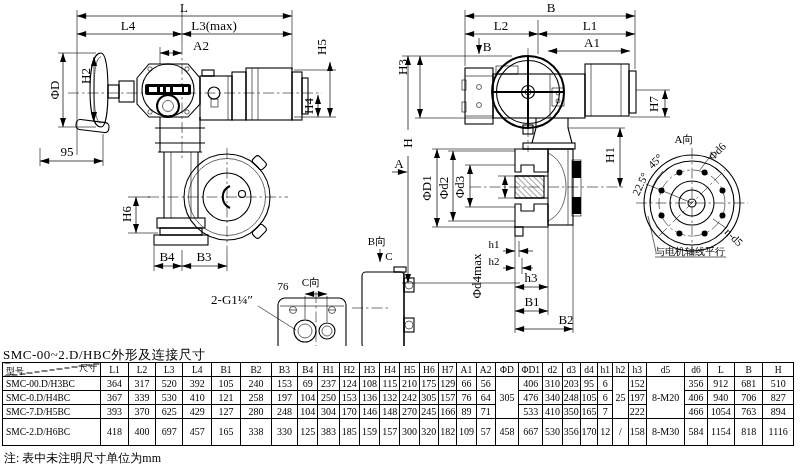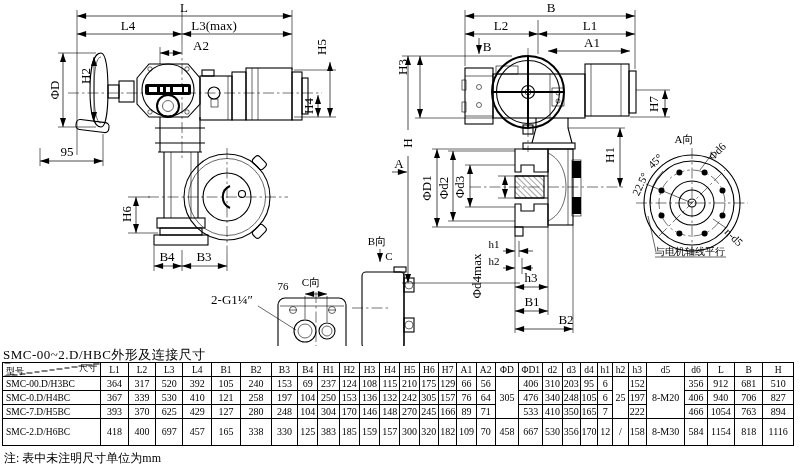--- a/index.html
+++ b/index.html
@@ -545,21 +545,21 @@
         <td>330</td>
         <td>125</td>
         <td>383</td>
         <td>185</td>
         <td>159</td>
         <td>157</td>
         <td>300</td>
         <td>320</td>
         <td>182</td>
         <td>109</td>
-        <td>70</td>
+        <td>57</td>
         <td>458</td>
         <td>667</td>
         <td>530</td>
         <td>356</td>
         <td>170</td>
         <td>12</td>
         <td>/</td>
         <td>158</td>
         <td>8-M30</td>
         <td>584</td>

